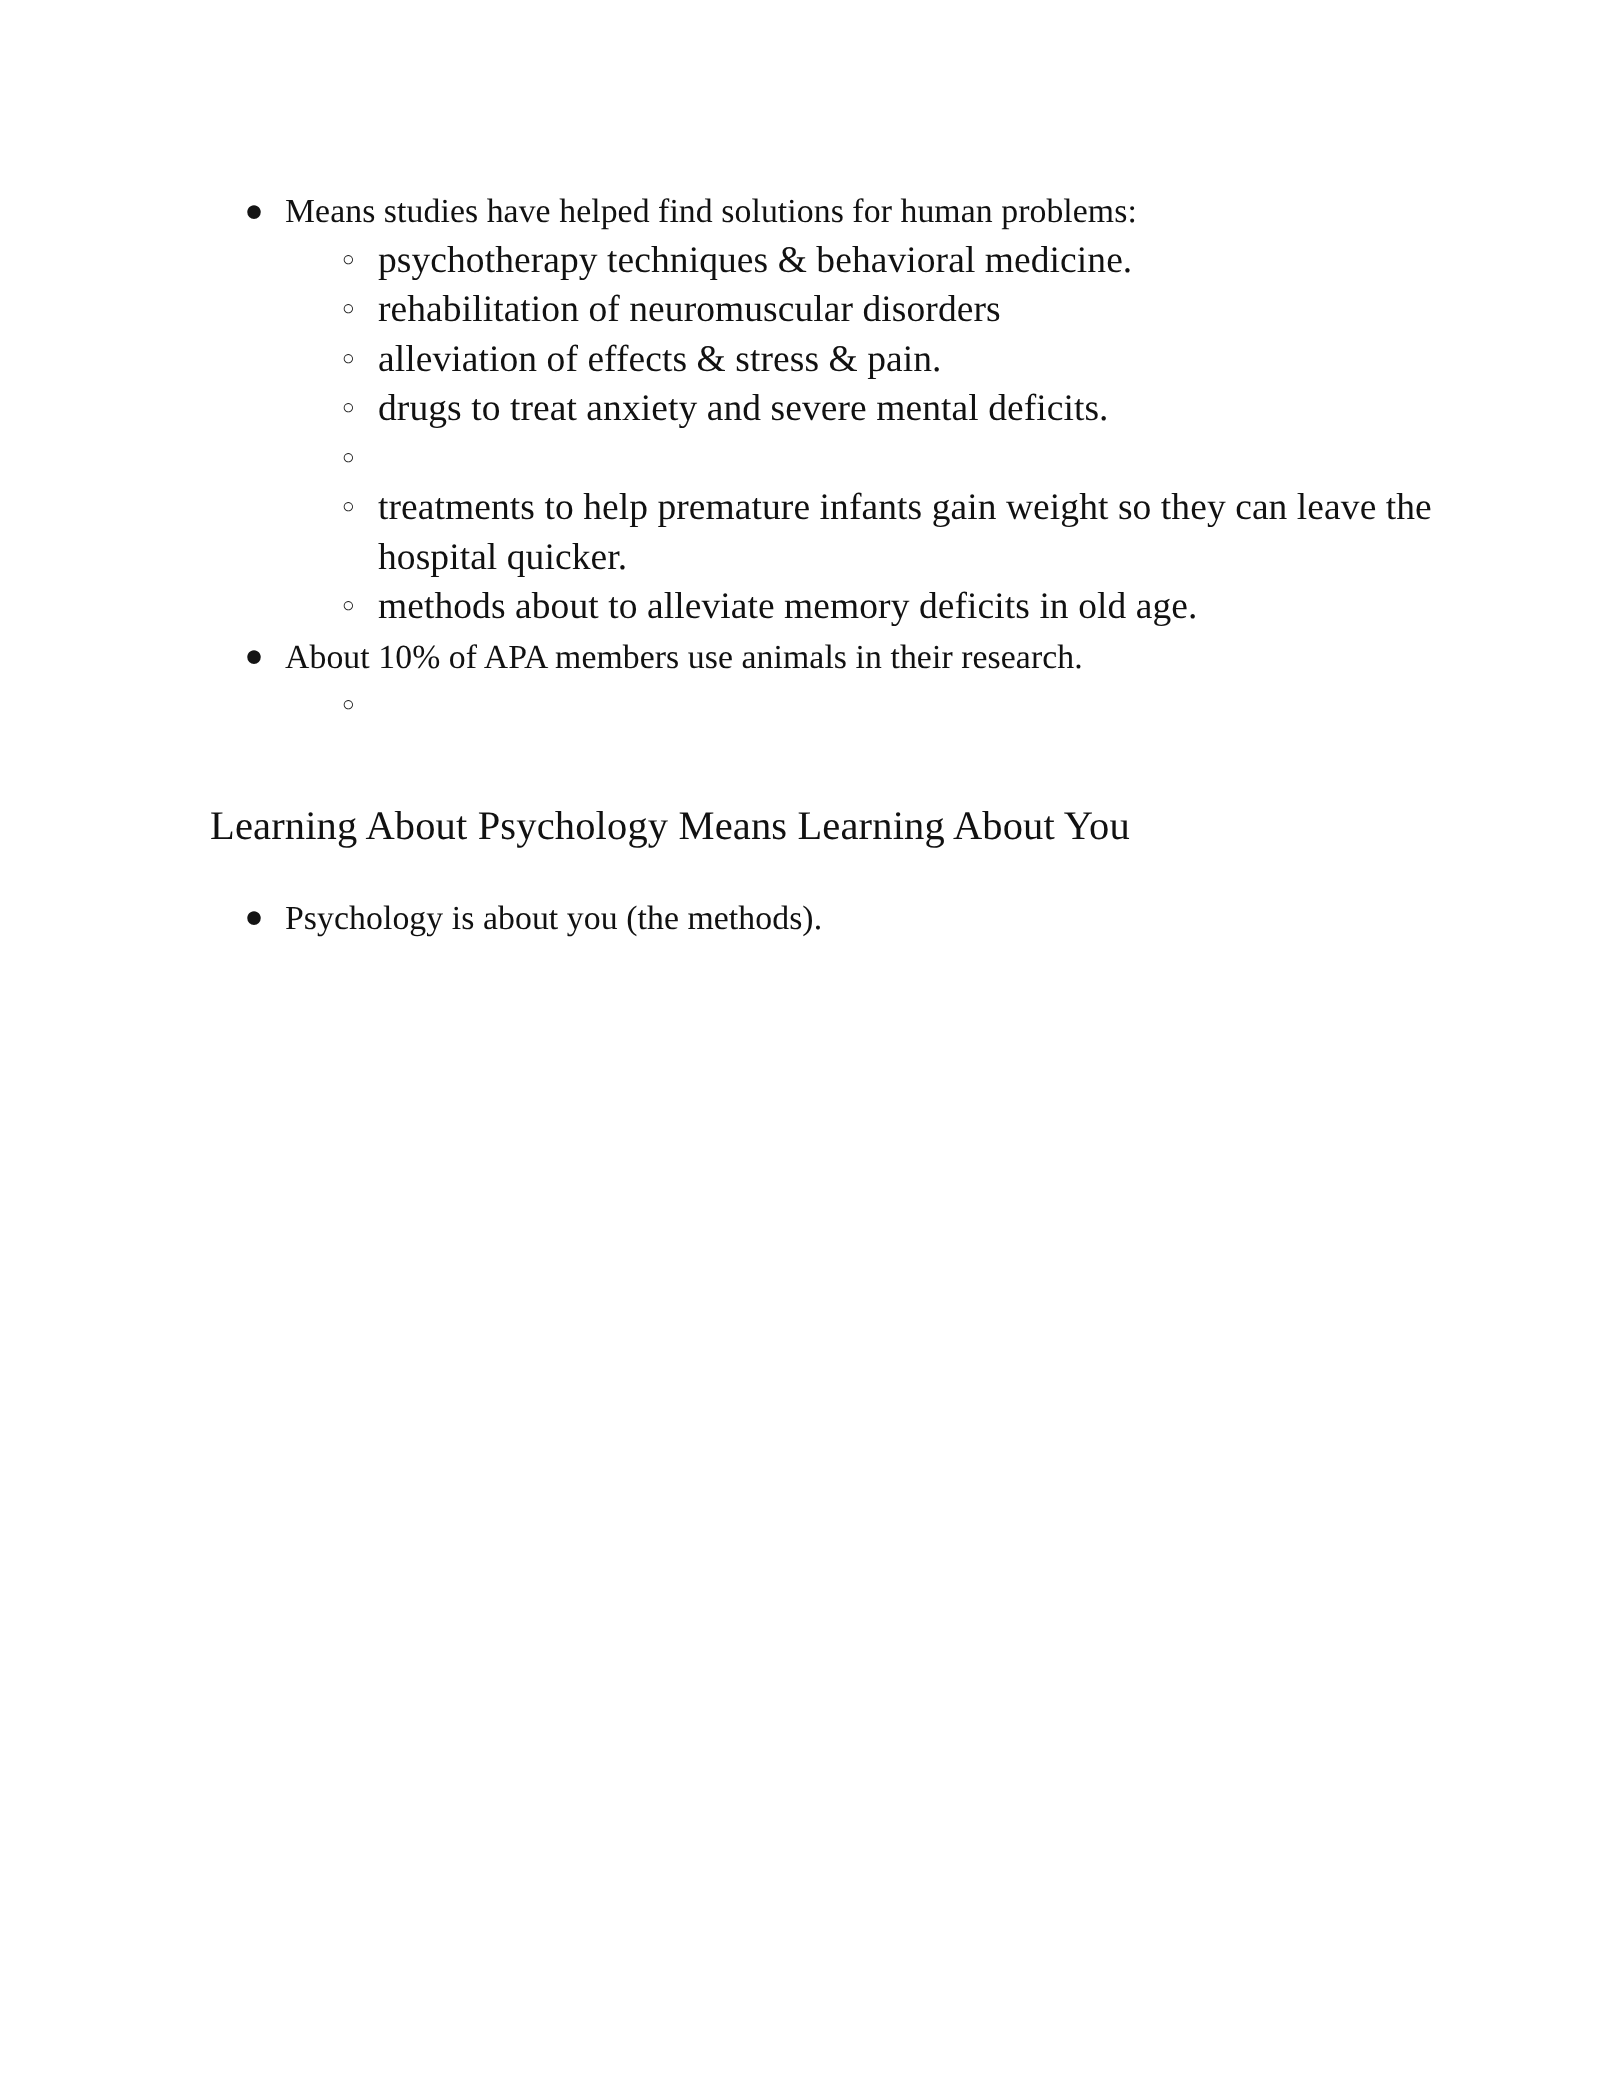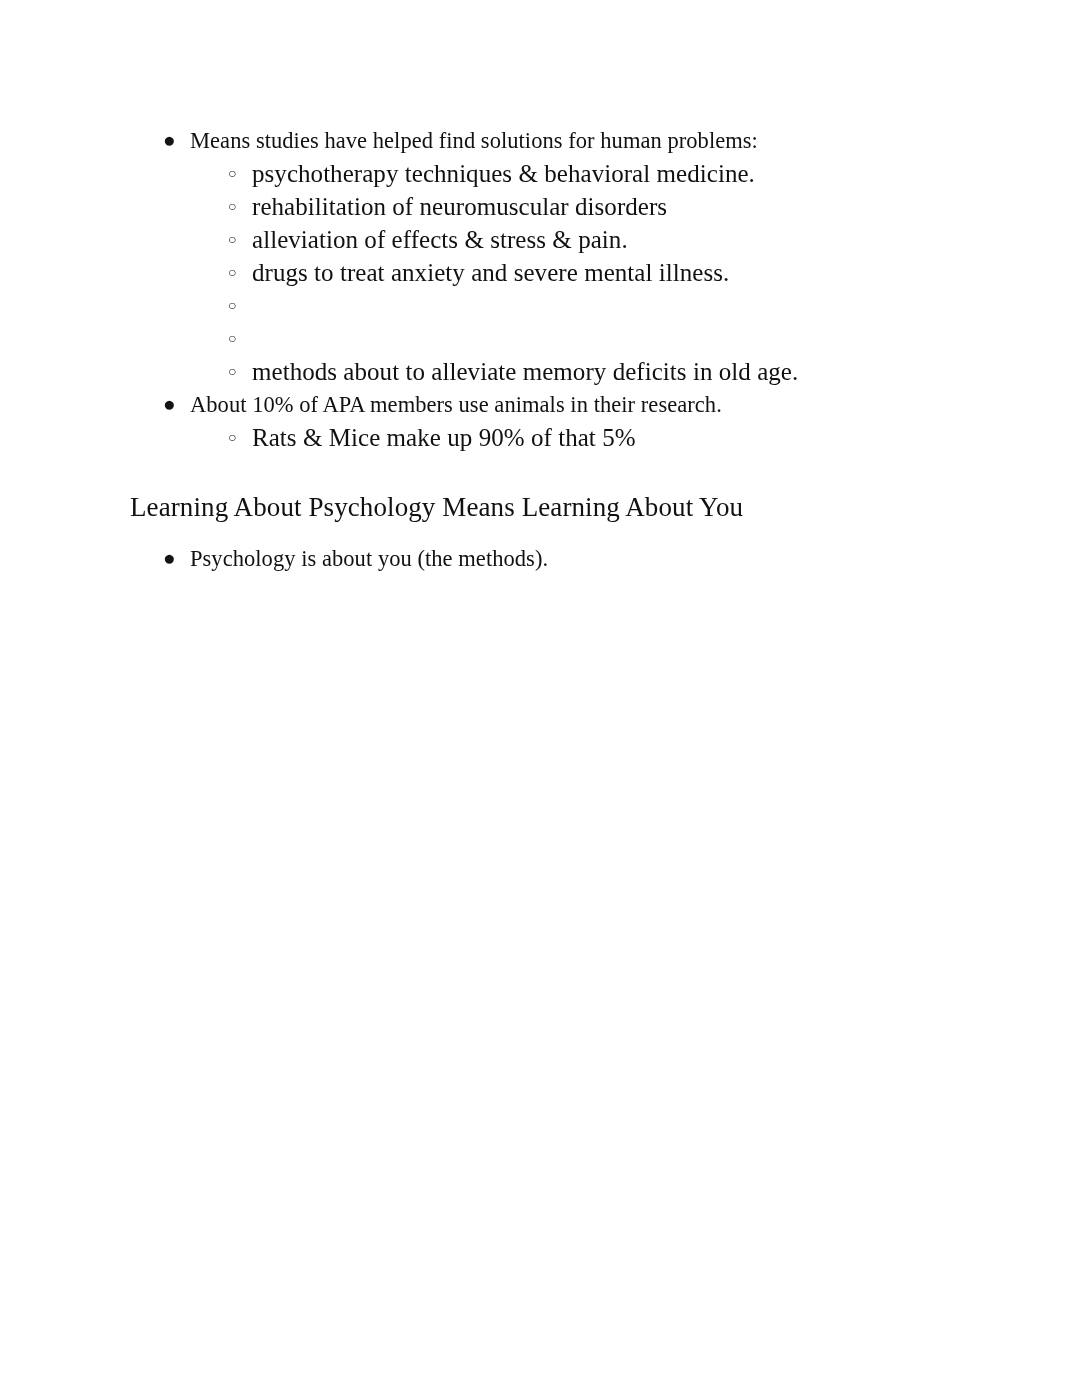--- a/index.html
+++ b/index.html
@@ -94,21 +94,21 @@
     font-size: 25px;
     line-height: 33px;
     letter-spacing: 0.05px;
   }
 
   
   .section-heading {
     font-size: 27px;
     line-height: 34px;
     font-weight: normal;
-    margin: 4px;
+    margin: 14px;
     padding: 0;
     color: #111111;
     letter-spacing: 0.1px;
   }
 
   .gap-before-heading { height: 32px; }
   .gap-after-heading  { height: 14px; }
 </style>
 </head>
 <body>
@@ -137,52 +137,52 @@
           </li>
           <li class="item2">
             <div class="row">
               <span class="marker">○</span>
               <span class="txt">alleviation of effects &amp; stress &amp; pain.</span>
             </div>
           </li>
           <li class="item2">
             <div class="row">
               <span class="marker">○</span>
-              <span class="txt">drugs to treat anxiety and severe mental illness.</span>
-            </div>
-          </li>
-          <li class="item2">
-            <div class="row">
-              <span class="marker">○</span>
-            </div>
-          </li>
-          <li class="item2">
-            <div class="row">
-              <span class="marker">○</span>
+              <span class="txt">drugs to treat anxiety and severe mental deficits.</span>
+            </div>
+          </li>
+          <li class="item2">
+            <div class="row">
+              <span class="marker">○</span>
+            </div>
+          </li>
+          <li class="item2">
+            <div class="row">
+              <span class="marker">○</span>
+              <span class="txt">treatments to help premature infants gain weight so they can leave the hospital quicker.</span>
             </div>
           </li>
           <li class="item2">
             <div class="row">
               <span class="marker">○</span>
               <span class="txt">methods about to alleviate memory deficits in old age.</span>
             </div>
           </li>
         </ul>
       </li>
 
       <li class="item1">
         <div class="row">
           <span class="marker">●</span>
           <span class="txt">About 10% of APA members use animals in their research.</span>
         </div>
         <ul class="level2">
           <li class="item2">
             <div class="row">
               <span class="marker">○</span>
-              <span class="txt">Rats &amp; Mice make up 90% of that 5%</span>
             </div>
           </li>
         </ul>
       </li>
     </ul>
 
     <div class="gap-before-heading"></div>
 
     <h2 class="section-heading">Learning About Psychology Means Learning About You</h2>
 

